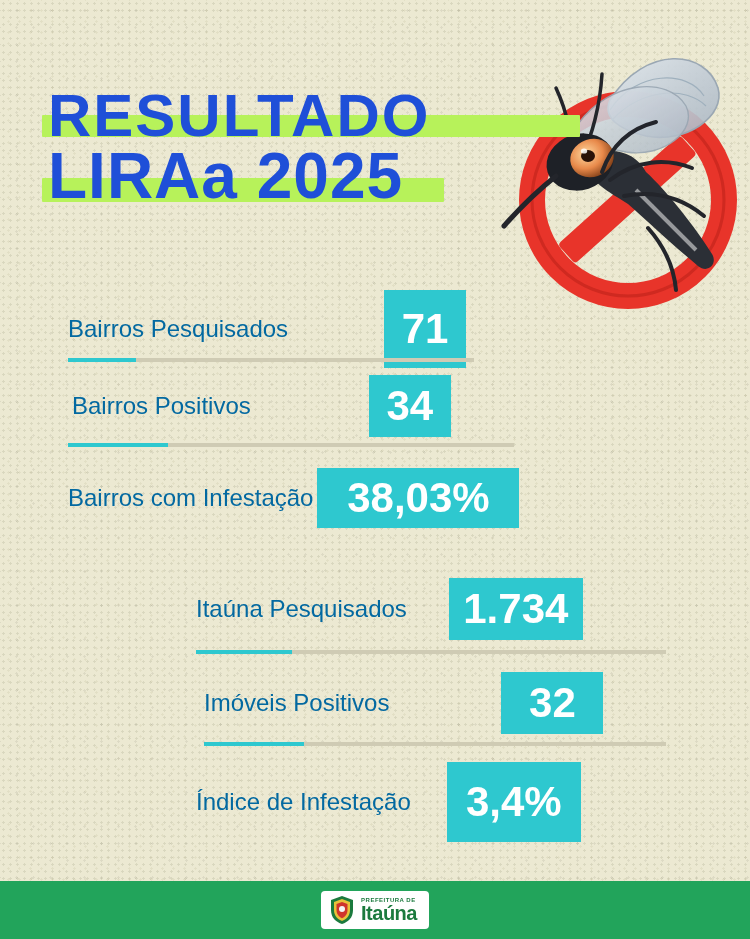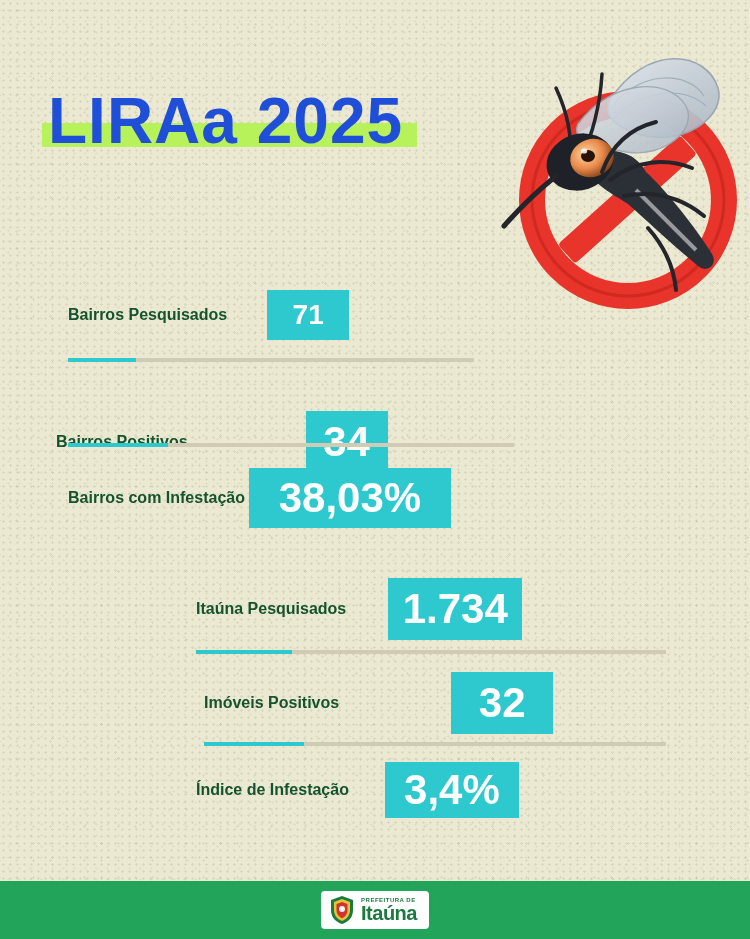--- a/index.html
+++ b/index.html
@@ -34,57 +34,57 @@
   .t2{font-size:64px;font-weight:800;letter-spacing:1px;color:#1f4fd8;margin-top:4px;}
   .t1 .hl{height:22px;bottom:6px;right:-150px;}
   .t2 .hl{height:24px;bottom:4px;right:-14px;}
 
   
   .sign{position:absolute;right:10px;top:40px;width:280px;height:290px;z-index:2;}
 
   
   .stat{position:absolute;display:flex;align-items:center;}
   .stat .label{
-    font-size:16px;font-weight:700;color:#14532d;white-space:nowrap;
+    font-size:24px;font-weight:400;color:#0369a1;white-space:nowrap;
   }
   .stat .value{
     background:#2ec8cf;color:#fff;font-weight:800;
     display:flex;align-items:center;justify-content:center;
     line-height:1;
   }
   .rule{position:absolute;height:4px;background:#cfcbb4;}
   .rule .fill{position:absolute;left:0;top:0;height:4px;background:#2ec8cf;}
 
   
   .s1{left:68px;top:290px;}
-  .s1 .value{width:82px;height:50px;font-size:28px;margin-left:40px;}
+  .s1 .value{width:82px;height:78px;font-size:42px;margin-left:96px;}
   .r1{left:68px;top:358px;width:406px;}
   .r1 .fill{width:68px;}
 
-  .s2{left:56px;top:375px;margin-top:36px;}
+  .s2{left:72px;top:375px;}
   .s2 .value{width:82px;height:62px;font-size:42px;margin-left:118px;}
   .r2{left:68px;top:443px;width:446px;}
   .r2 .fill{width:100px;}
 
   .s3{left:68px;top:468px;}
   .s3 .value{width:202px;height:60px;font-size:42px;margin-left:4px;}
 
   
   .s4{left:196px;top:578px;}
   .s4 .value{width:134px;height:62px;font-size:42px;margin-left:42px;}
   .r4{left:196px;top:650px;width:470px;}
   .r4 .fill{width:96px;}
 
   .s5{left:204px;top:672px;}
   .s5 .value{width:102px;height:62px;font-size:42px;margin-left:112px;}
   .r5{left:204px;top:742px;width:462px;}
   .r5 .fill{width:100px;}
 
   .s6{left:196px;top:762px;text-align:center;}
-  .s6 .value{width:134px;height:56px;font-size:42px;margin-left:36px;}
+  .s6 .value{width:134px;height:80px;font-size:42px;margin-left:36px;}
 
   
   .footer{
     position:absolute;left:0;right:0;bottom:0;height:58px;background:#22a45b;
     display:flex;align-items:center;justify-content:center;
   }
   .logo{
     display:flex;align-items:center;gap:6px;
     background:#fff;border-radius:4px;padding:4px 12px 4px 8px;
   }
@@ -137,20 +137,24 @@
       <path d="M96 136 C 76 152, 58 170, 44 186" stroke="#23252b" stroke-width="5" fill="none" stroke-linecap="round"></path>
 
       <path d="M150 140 C 176 120, 206 118, 232 128" stroke="#23252b" stroke-width="4" fill="none" stroke-linecap="round"></path>
       <path d="M164 156 C 196 150, 222 158, 244 176" stroke="#23252b" stroke-width="4" fill="none" stroke-linecap="round"></path>
       <path d="M142 132 C 152 104, 172 88, 196 82" stroke="#23252b" stroke-width="4" fill="none" stroke-linecap="round"></path>
       <path d="M188 188 C 204 206, 214 228, 216 250" stroke="#23252b" stroke-width="4" fill="none" stroke-linecap="round"></path>
     </svg>
   </div>
 
   <div class="title-wrap">
+    <span class="title-line t1">
+      <span class="hl"></span>
+      <span>RESULTADO</span>
+    </span>
     <span class="title-line t2">
       <span class="hl"></span>
       <span>LIRAa 2025</span>
     </span>
   </div>
 
   <div class="stat s1">
     <span class="label">Bairros Pesquisados</span>
     <span class="value">71</span>
   </div>

